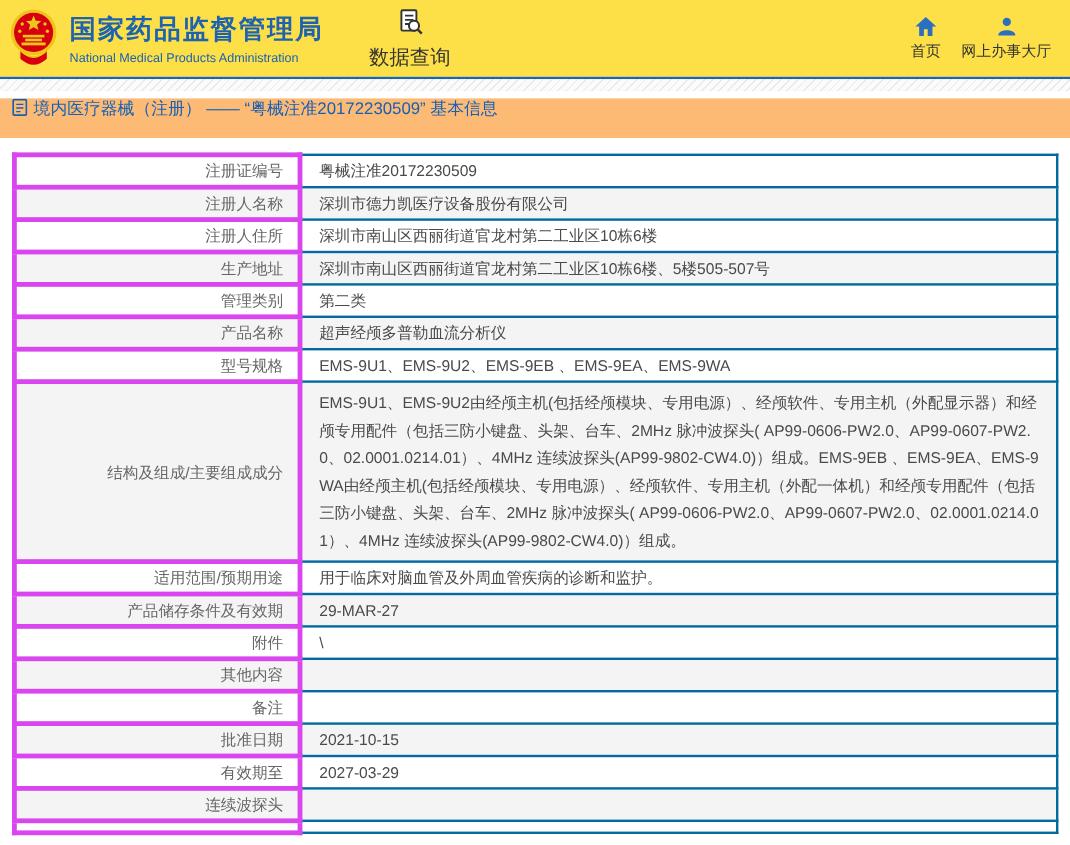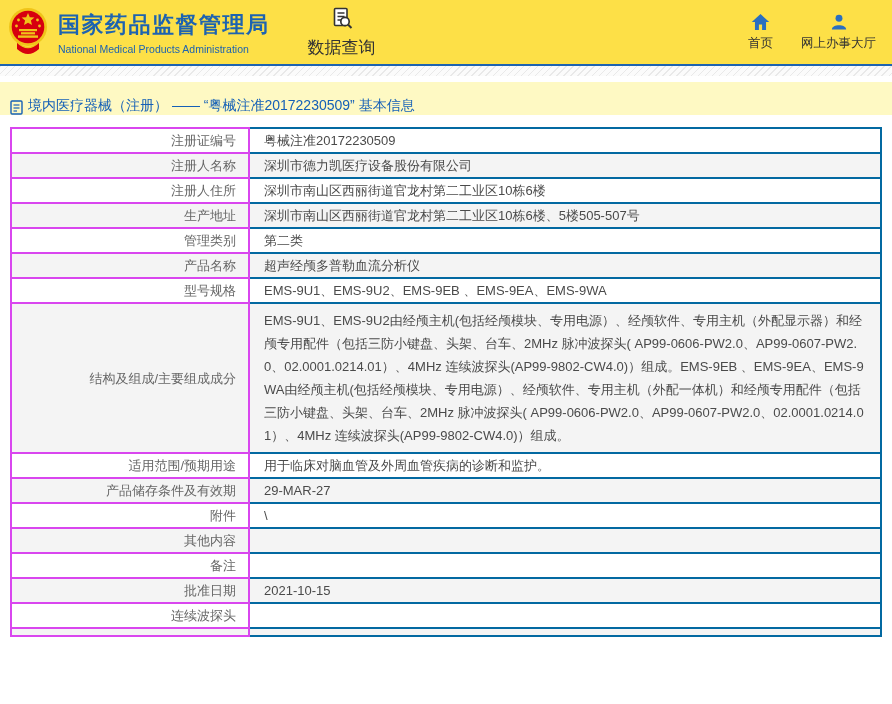--- a/index.html
+++ b/index.html
@@ -7,38 +7,38 @@
               font-family:"Liberation Sans","DejaVu Sans",sans-serif; }
 
   
   .header { height:64px; display:flex; align-items:center; padding:0 16px 0 8px; background:#fde047; }
   .logo-emblem { width:40px; height:50px; flex:0 0 auto; }
   .org-names { margin-left:10px; }
   .org-cn { font-size:22px; font-weight:bold; color:#1d63b0; letter-spacing:1.5px; }
   .org-en { font-size:10.5px; color:#1d63b0; margin-top:3px; }
   .section-entry { display:flex; align-items:center; gap:6px; margin-left:38px; cursor:pointer;flex-direction:column; }
   .section-label { font-size:17px; color:#333; }
-  .header-nav { margin-left:auto; display:flex; gap:28px; }
+  .header-nav { margin-left:auto; display:flex; gap:17px; }
   .nav-item { display:flex; flex-direction:column; align-items:center; gap:4px; cursor:pointer; }
   .nav-item .nav-label { font-size:12.5px; color:#333; white-space:nowrap; }
   .blue-rule { height:2px; background:#1d63b0; }
   .hatch-band { height:10px;
     background:repeating-linear-gradient(135deg,#e9e9e9 0 1px,#fbfbfb 1px 5px); }
 
   
-  .crumb-band { margin-top:6px; height:33px; background:#fef9c3;
-    display:flex; align-items:flex-end; padding-left:10px; gap:5px; }
+  .crumb-band { margin-top:6px; height:33px; background:#fdba74;
+    display:flex; align-items:flex-start; padding-left:10px; gap:5px; }
   .crumb-text { font-size:14px; color:#1560b7; }
 
   
   .table-wrap { margin:12px 10px 0 10px; }
   table.info { width:100%; border-collapse:collapse; table-layout:fixed; background:#fff;
                border:1px solid #c9c9c9; }
   table.info th { width:238px; text-align:right; font-weight:normal; color:#666;
-    font-size:13px; line-height:17px; padding:3px 12px; border:2px solid #d946ef;
+    font-size:13px; line-height:17px; padding:3px 12px; border:4px solid #d946ef;
     vertical-align:middle; }
   table.info td { color:#4a4a4a; font-size:13px; line-height:17px;
     padding:3px 10px 3px 14px; border:2px solid #0369a1; vertical-align:middle;
     word-break:break-all; }
   table.info tr:nth-child(even) { background:#f4f4f4; }
   table.info tr.multiline td { line-height:23px; padding-top:5px; padding-bottom:5px; }
 </style>
 </head>
 <body>
 
@@ -154,20 +154,24 @@
         </tr>
         <tr>
           <th><span>备注</span></th>
           <td><span></span></td>
         </tr>
         <tr>
           <th><span>批准日期</span></th>
           <td><span>2021-10-15</span></td>
         </tr>
         <tr>
+          <th><span>有效期至</span></th>
+          <td><span>2027-03-29</span></td>
+        </tr>
+        <tr>
           <th><span>连续波探头</span></th>
           <td><span></span></td>
         </tr>
         <tr>
           <th></th>
           <td></td>
         </tr>
       </tbody>
   </table>
 </div>

